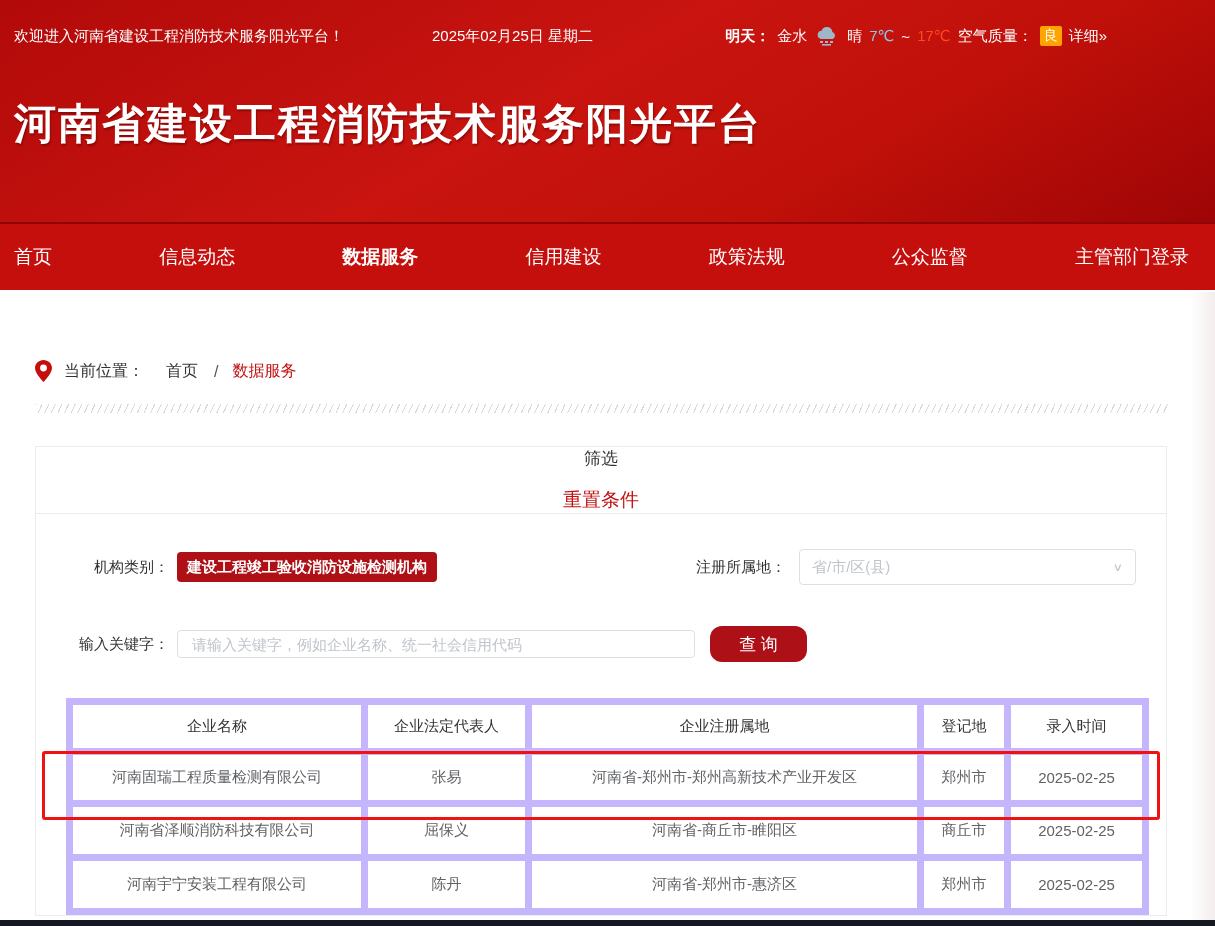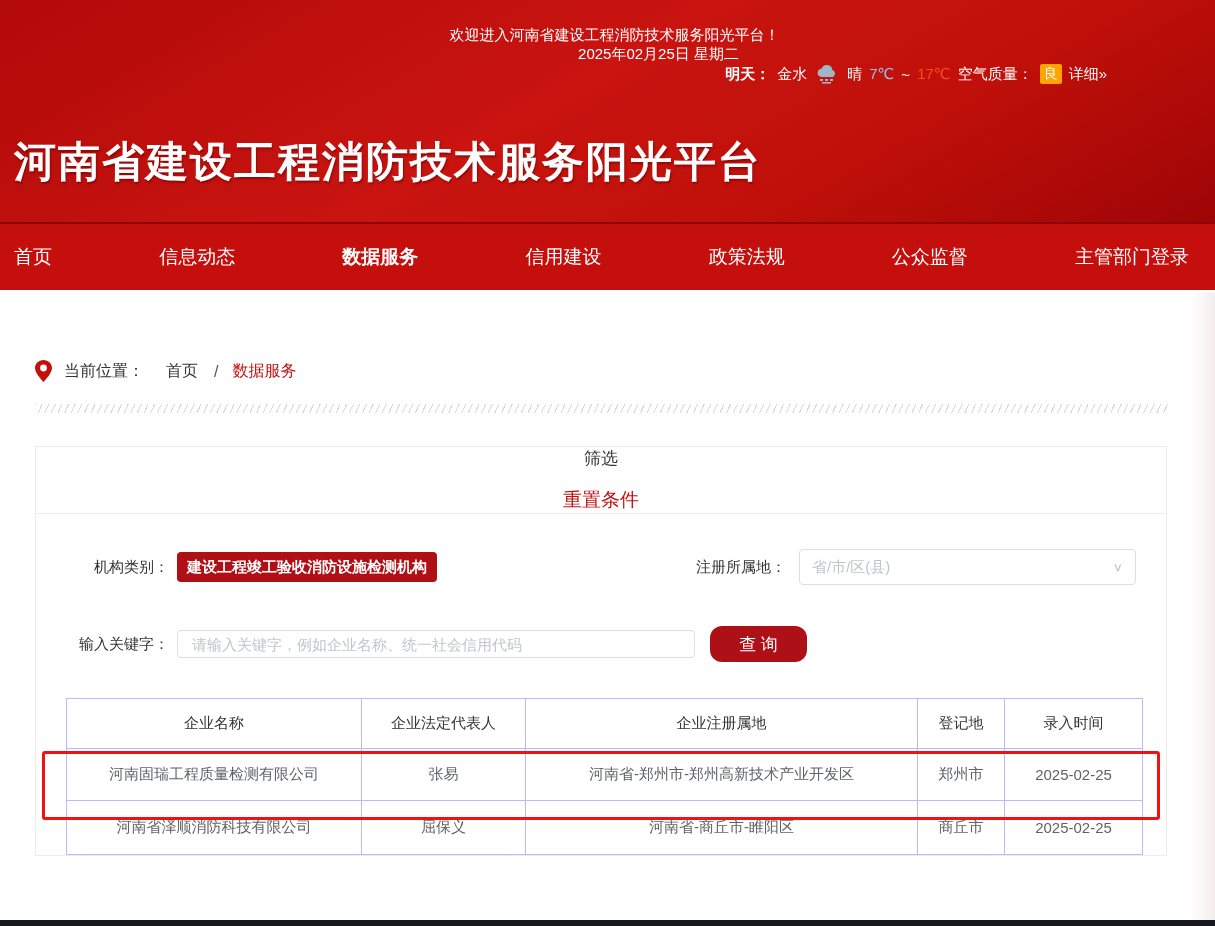--- a/index.html
+++ b/index.html
@@ -10,21 +10,21 @@
   }
 
   
   .hero {
     height:222px;
     background:linear-gradient(150deg,#b20a09 0%,#c91410 45%,#c01009 70%,#9e0506 100%);
     color:#fff;
   }
   .topbar {
     display:flex; align-items:center;
-    padding:26px 0 0 14px; font-size:15px; white-space:nowrap;flex-direction:column;
+    padding:26px 0 0 14px; font-size:15px; white-space:nowrap;
   }
   .topbar .date { margin-left:88px; }
   .weather { display:flex; align-items:center; margin-left:auto; margin-right:108px; gap:7px; }
   .weather b { font-weight:bold; }
   .temp-low { color:#8ec5ea; }
   .temp-high { color:#ff4a1f; }
   .aq-badge {
     background:#ffa400; color:#fff; padding:1px 4px; border-radius:2px; font-size:14px;
   }
   .cloud-icon { width:26px; height:20px; display:inline-block; }
@@ -95,21 +95,21 @@
     border:none; border-radius:12px; font-size:17px; cursor:pointer;
     font-family:Liberation Sans, sans-serif;
   }
 
   
   .data-table {
     margin-top:36px; border-collapse:collapse; table-layout:fixed; width:1076px;
     font-size:15px;
   }
   .data-table th, .data-table td {
-    border:1px solid #c4b5fd; text-align:center; font-weight:normal; padding:0 10px;
+    border:7px solid #c4b5fd; text-align:center; font-weight:normal; padding:0 10px;
     overflow:hidden; white-space:nowrap;
   }
   .data-table th { height:50px; color:#333; }
   .data-table td { color:#606266; }
   .data-table tr.r0 td { height:52px; }
   .data-table tr.r1 td, .data-table tr.r2 td { height:54px; }
 
   
   .row-annotation {
     position:absolute; left:42px; top:751px; width:1118px; height:69px;
@@ -226,20 +226,27 @@
           <td>郑州市</td>
           <td>2025-02-25</td>
         </tr>
         <tr class="r1">
           <td>河南省泽顺消防科技有限公司</td>
           <td>屈保义</td>
           <td>河南省-商丘市-睢阳区</td>
           <td>商丘市</td>
           <td>2025-02-25</td>
         </tr>
+        <tr class="r2">
+          <td>河南宇宁安装工程有限公司</td>
+          <td>陈丹</td>
+          <td>河南省-郑州市-惠济区</td>
+          <td>郑州市</td>
+          <td>2025-02-25</td>
+        </tr>
       </tbody>
     </table>
 
   </div>
 </section>
 
 <div class="row-annotation"></div>
 <div class="right-strip"></div>
 <div class="footer-strip"></div>
 

